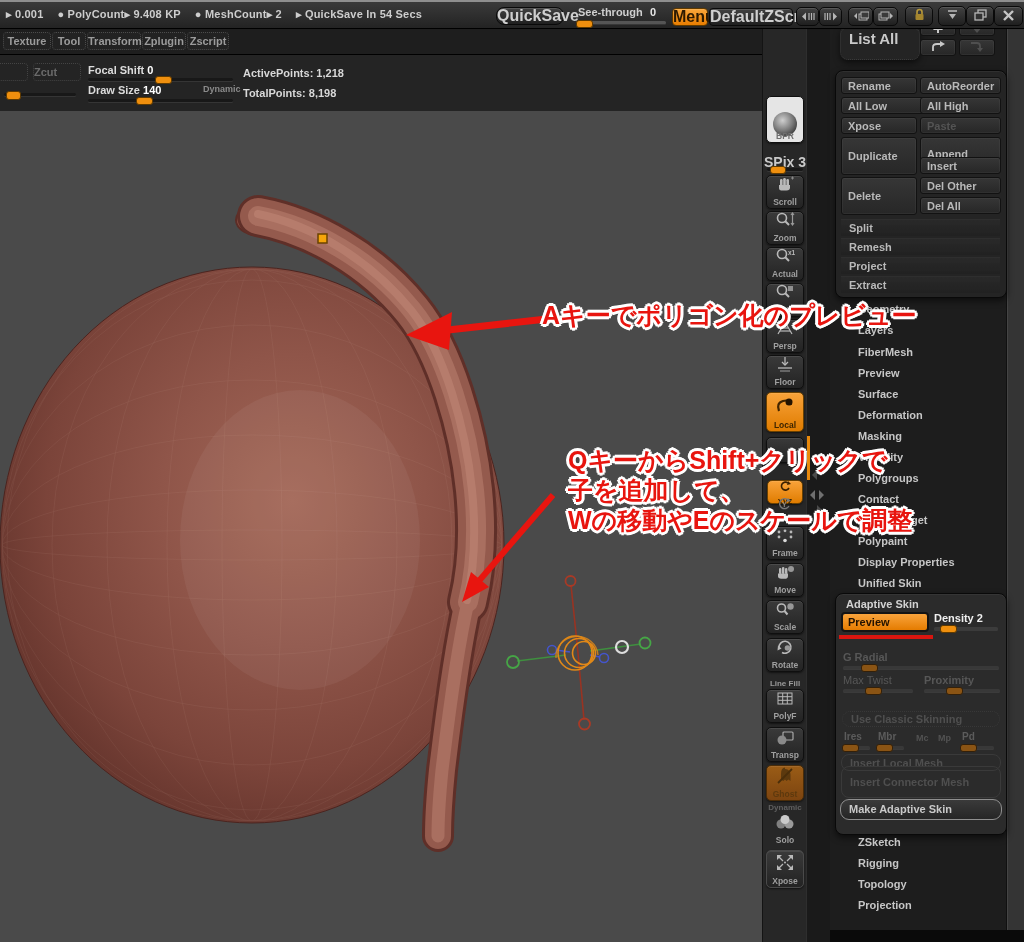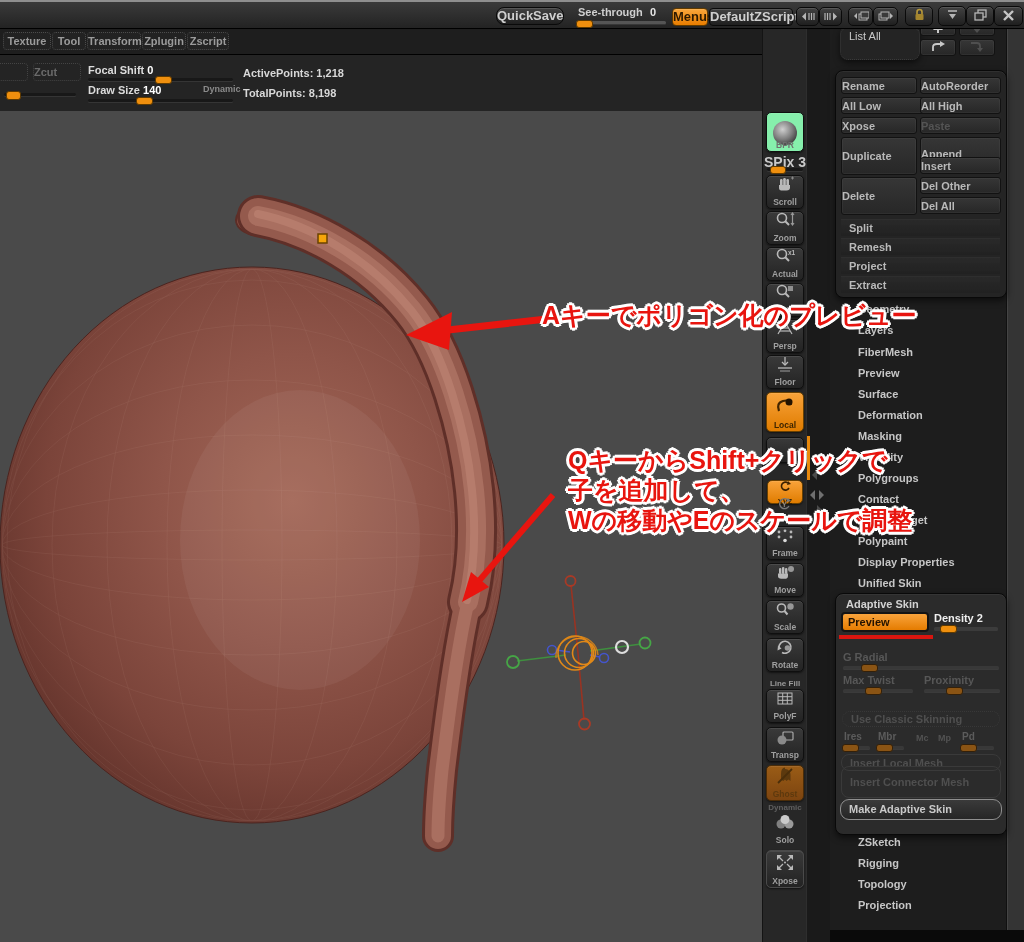--- a/index.html
+++ b/index.html
@@ -1,20 +1,20 @@
 <!DOCTYPE html>
 <html><head>
 <meta charset="utf-8">
 <style>
   html,body{margin:0;padding:0}
   body{width:1024px;height:942px;position:relative;background:#1d1d1d;font-family:"Liberation Sans",sans-serif;overflow:hidden;-webkit-font-smoothing:antialiased}
   
   #titlebar{position:absolute;left:0;top:0;width:1024px;height:28px;background:linear-gradient(#3c3c3c,#232323);border-bottom:1px solid #000;z-index:6;box-shadow:inset 0 2px 0 #8f8f8f}
   #stats{position:absolute;left:6px;top:0;height:28px;display:flex;align-items:center;gap:14px;font-size:11px;font-weight:bold;color:#cdcdcd;letter-spacing:.2px}
-  .tb-btn{position:absolute;height:16px;background:linear-gradient(#424242,#1f1f1f);border:1px solid #0a0a0a;border-radius:8px;font-size:13px;font-weight:bold;color:#cfcfcf;text-align:left;line-height:16px;box-shadow:inset 0 1px 0 rgba(255,255,255,.12)}
+  .tb-btn{position:absolute;height:16px;background:linear-gradient(#424242,#1f1f1f);border:1px solid #0a0a0a;border-radius:8px;font-size:16px;font-weight:bold;color:#cfcfcf;text-align:left;line-height:16px;box-shadow:inset 0 1px 0 rgba(255,255,255,.12)}
   .tb-ibtn{position:absolute;height:17px;background:linear-gradient(#424242,#1f1f1f);border:1px solid #0a0a0a;border-radius:5px;display:flex;align-items:center;justify-content:center;box-shadow:inset 0 1px 0 rgba(255,255,255,.12)}
   .orangebtn{background:linear-gradient(#f9a63c,#e87d00)!important;color:#2e1a00!important;border-color:#5f3a00!important;border-radius:4px}
   #seethrough-label{position:absolute;left:578px;top:6px;font-size:11px;font-weight:bold;color:#cfcfcf}
   #seethrough-value{position:absolute;left:650px;top:6px;font-size:11px;font-weight:bold;color:#e6e6e6}
   
   .track{position:absolute;height:3px;background:#181818;border-radius:2px;box-shadow:0 1px 0 rgba(255,255,255,.08)}
   .handle{position:absolute;top:-2px;width:15px;height:6px;background:#ef8f0e;border:1px solid #5f3a00;border-radius:3px}
   .handle.dim{background:#8a5414;border-color:#33200a}
   
   #toolband{position:absolute;left:0;top:28px;width:762px;height:82px;background:#1e1e1e;z-index:2}
@@ -35,21 +35,21 @@
   .sbtn.ghosted{background:linear-gradient(#9a5c16,#7c4410);border-color:#4a2c08}
   .sbtn.ghosted .slabel{color:#5d390e}
   .shelf-lb{position:absolute;left:0;width:44px;text-align:center;font-size:14px;font-weight:bold;color:#c9c9c9}
   
   #divider{position:absolute;left:806px;top:0;width:24px;height:942px;background:#1a1a1a;z-index:3;border-left:1px solid #2e2e2e}
   
   #rpanel{position:absolute;left:830px;top:0;width:194px;height:942px;background:#1d1d1d;z-index:3}
   #scrollstrip{position:absolute;left:176px;top:0;width:18px;height:930px;background:#343434;border-left:1px solid #101010;box-shadow:inset 1px 0 0 #444}
   #rfooter{position:absolute;left:0;top:930px;width:194px;height:12px;background:#0a0a0a}
   .rbox{position:absolute;background:#242424;border:1px solid #090909;border-radius:8px;box-shadow:0 3px 6px rgba(0,0,0,.55),inset 0 1px 0 rgba(255,255,255,.05)}
-  .rbtn{position:absolute;background:linear-gradient(#363636,#272727);border:1px solid #121212;border-radius:3px;font-size:11px;font-weight:bold;color:#b9b9b9;box-sizing:border-box;display:flex;align-items:center;box-shadow:inset 0 0 0 1px rgba(255,255,255,.04)}
+  .rbtn{position:absolute;background:linear-gradient(#363636,#272727);border:1px solid #121212;border-radius:3px;font-size:11px;font-weight:bold;color:#b9b9b9;padding-left:6px;box-sizing:border-box;display:flex;align-items:center;box-shadow:inset 0 0 0 1px rgba(255,255,255,.04)}
   .rbtn.gray{color:#545454}
   .flatrow{position:absolute;left:5px;width:159px;height:17px;font-size:11px;font-weight:bold;color:#b9b9b9;padding-left:8px;box-sizing:border-box;line-height:17px;border-top:1px solid rgba(255,255,255,.06);background:linear-gradient(rgba(255,255,255,.025),rgba(0,0,0,.08))}
   .sec{position:absolute;left:28px;font-size:11px;font-weight:bold;color:#c6c6c6;white-space:nowrap}
   .sec.b{left:28px}
   .outlinebtn{position:absolute;border:1px solid #3a3a3a;border-radius:8px;font-size:11px;font-weight:bold;color:#4f4f4f;padding-left:8px;box-sizing:border-box;display:flex;align-items:center}
   
   .jp{position:absolute;z-index:12;font-size:25px;font-weight:bold;color:#e8150f;white-space:nowrap;text-shadow:-2px -2px 0 #fff,2px -2px 0 #fff,-2px 2px 0 #fff,2px 2px 0 #fff,0 -3px 0 #fff,0 3px 0 #fff,-3px 0 0 #fff,3px 0 0 #fff}
 </style>
 </head>
 <body>
@@ -151,20 +151,26 @@
     <div class="smalldim" style="left:203px;top:29px">Dynamic</div>
     <div class="plabel" style="left:243px;top:12px;color:#d8d8d8">ActivePoints: 1,218</div>
     <div class="plabel" style="left:243px;top:32px;color:#d8d8d8">TotalPoints: 8,198</div>
     <div class="track" style="left:4px;top:38px;width:72px">
         <div class="handle" style="left:2px;width:13px;height:7px"></div>
       </div>
   </div>
 </div>
 
 <div id="titlebar">
+  <div id="stats">
+    <span>▸ 0.001</span>
+    <span>● PolyCount▸ 9.408 KP</span>
+    <span>● MeshCount▸ 2</span>
+    <span>▸ QuickSave In 54 Secs</span>
+  </div>
   <div class="tb-btn" style="left:496px;top:7px;width:66px">QuickSave</div>
   <span id="seethrough-label">See-through</span>
   <span id="seethrough-value">0</span>
   <div class="track" style="left:576px;top:21px;width:90px;background:#555">
       <div class="handle" style="left:0;top:-1px"></div>
     </div>
   <div class="tb-btn orangebtn" style="left:672px;top:8px;width:34px">Menus</div>
   <div class="tb-btn" style="left:709px;top:8px;width:82px;border-radius:4px">DefaultZScript</div>
   <div class="tb-ibtn" style="left:796px;top:7px;width:21px">
       <span><svg width="14" height="11">
@@ -222,21 +228,21 @@
       <span><svg width="11" height="11">
           <g stroke="#c5c5c5" stroke-width="2.4">
             <line x1="1" y1="1" x2="10" y2="10"></line>
             <line x1="10" y1="1" x2="1" y2="10"></line>
           </g>
         </svg></span>
     </div>
 </div>
 
 <div id="shelf">
-  <div class="sbtn" style="top:112px;height:40px;background:#86efac">
+  <div class="sbtn" style="top:96px;height:47px;background:#e5e5e5">
     <span><svg width="30" height="26">
           <defs>
             <radialGradient id="bprg" cx="40%" cy="35%" r="70%">
               <stop offset="0%" stop-color="#cfcfcf"></stop>
               <stop offset="60%" stop-color="#7c7c7c"></stop>
               <stop offset="100%" stop-color="#3c3c3c"></stop>
             </radialGradient>
           </defs>
           <circle cx="15" cy="13" r="12" fill="url(#bprg)"></circle>
         </svg></span>
@@ -436,21 +442,21 @@
     <polygon points="10,470 5,475 10,480" fill="#4a4a4a"></polygon>
     <polygon points="10,505 15,510 10,515" fill="#4a4a4a"></polygon>
   </svg>
 </div>
 
 <div id="rpanel">
   <div id="scrollstrip"></div>
   <div id="rfooter"></div>
 
   <div class="rbox" style="left:10px;top:26px;width:78px;height:32px;border-style:dotted;border-color:#3a3a3a">
-    <span style="position:absolute;left:8px;top:3px;font-size:11px;font-weight:normal;color:#c9c9c9">List All</span>
+    <span style="position:absolute;left:8px;top:3px;font-size:15px;font-weight:bold;color:#c9c9c9">List All</span>
   </div>
   <div class="rbtn" style="left:90px;top:22px;width:36px;height:14px;justify-content:center;padding-left:0">
       <span><svg width="10" height="9">
           <polygon points="5,0 10,6 0,6" fill="#c9c9c9"></polygon>
           <rect x="4" y="5" width="2" height="4" fill="#c9c9c9"></rect>
         </svg></span>
     </div>
   <div class="rbtn" style="left:129px;top:22px;width:36px;height:14px;justify-content:center;padding-left:0">
       <span><svg width="10" height="9">
           <polygon points="5,9 10,3 0,3" fill="#4f4f4f"></polygon>
@@ -509,21 +515,21 @@
     <div style="position:absolute;left:5px;top:18px;width:88px;height:20px;background:linear-gradient(#f9a43c,#e57c00);border:2px solid #141414;border-radius:4px;box-sizing:border-box;font-size:11px;font-weight:bold;color:#221200;line-height:16px;padding-left:5px">Preview</div>
     <div style="position:absolute;left:3px;top:41px;width:94px;height:4px;background:#d9150f"></div>
     <div style="position:absolute;left:98px;top:18px;font-size:11px;font-weight:bold;color:#f0f0f0"><span>Density</span> <span>2</span></div>
     <div class="track" style="left:98px;top:33px;width:64px;background:#3c3c3c">
         <div class="handle" style="left:6px"></div>
       </div>
     <div style="position:absolute;left:7px;top:57px;font-size:11px;font-weight:bold;color:#575757">G Radial</div>
     <div class="track" style="left:7px;top:72px;width:156px;background:#383838">
         <div class="handle dim" style="left:18px"></div>
       </div>
-    <div style="position:absolute;left:7px;top:80px;font-size:11px;font-weight:bold;color:#575757">Max Twist</div>
+    <div style="position:absolute;left:7px;top:80px;font-size:11px;font-weight:normal;color:#575757">Max Twist</div>
     <div class="track" style="left:7px;top:95px;width:70px;background:#383838">
         <div class="handle dim" style="left:22px"></div>
       </div>
     <div style="position:absolute;left:88px;top:80px;font-size:11px;font-weight:bold;color:#575757">Proximity</div>
     <div class="track" style="left:88px;top:95px;width:76px;background:#383838">
         <div class="handle dim" style="left:22px"></div>
       </div>
     <div class="outlinebtn" style="left:6px;top:117px;width:158px;height:16px;border-style:dotted;border-color:#383838">Use Classic Skinning</div>
     <div style="position:absolute;left:8px;top:137px;font-size:10px;font-weight:bold;color:#5c5c5c">Ires</div>
     <div style="position:absolute;left:42px;top:137px;font-size:10px;font-weight:bold;color:#5c5c5c">Mbr</div>

